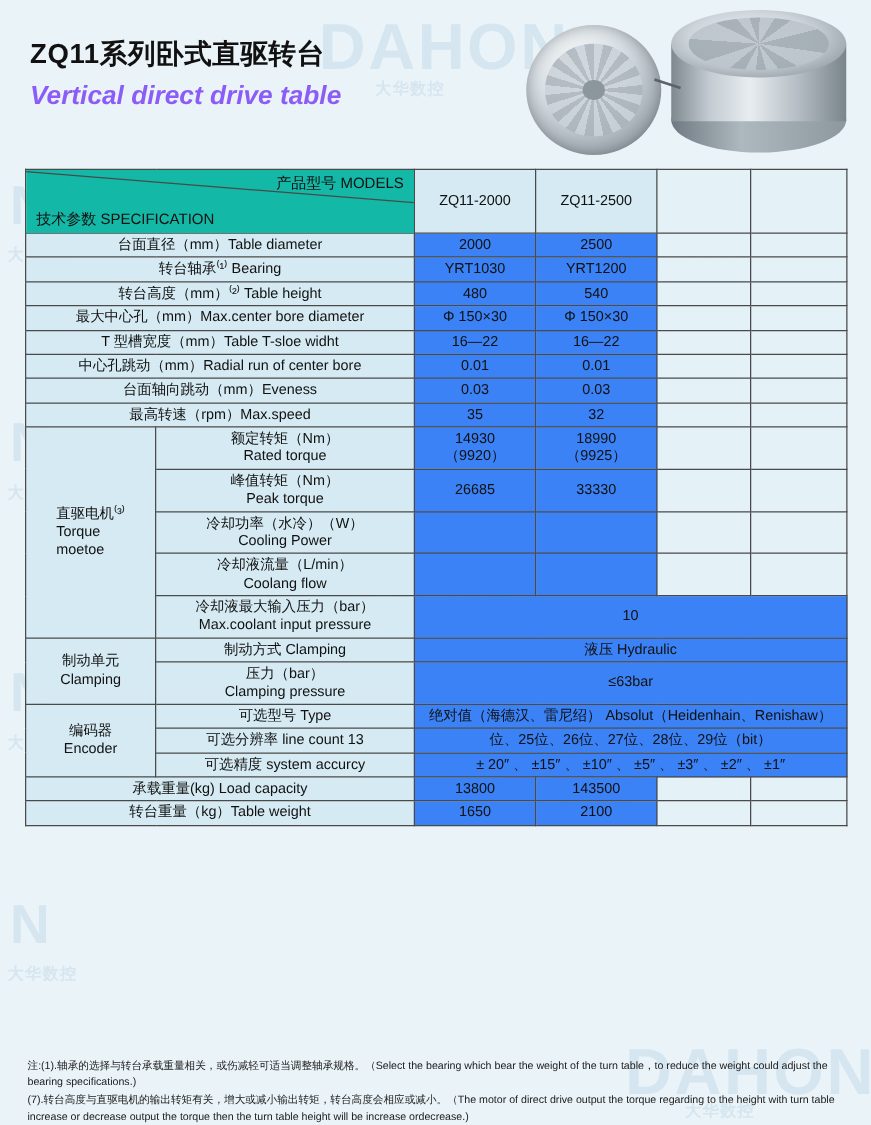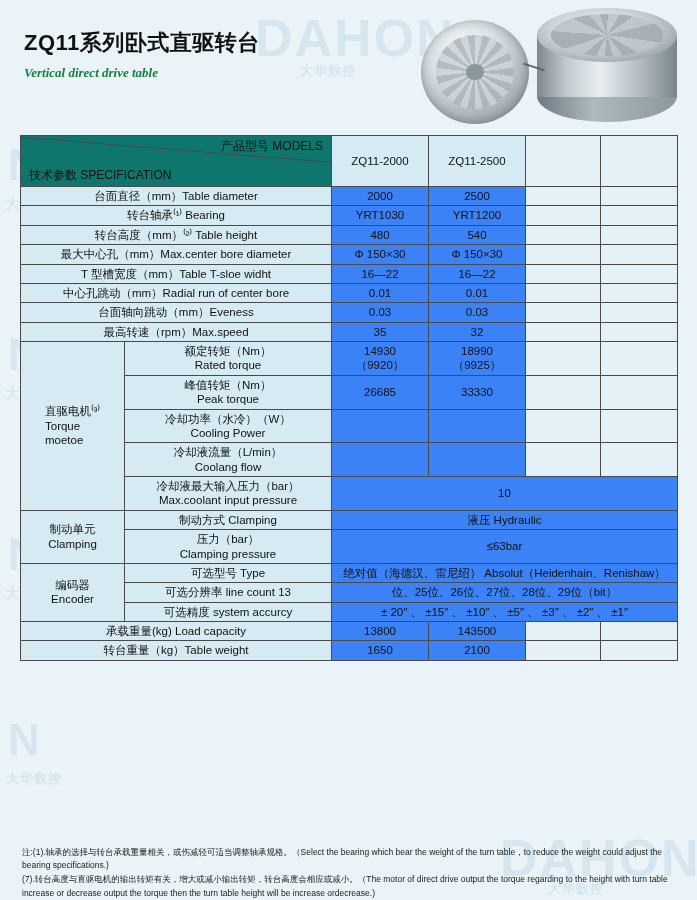--- a/index.html
+++ b/index.html
@@ -47,26 +47,26 @@
     top: 28px;
     z-index: 3;
   }
   .title-cn {
     font-size: 22px;
     font-weight: bold;
     letter-spacing: .5px;
     color: #111;
   }
   .title-en {
-    font-size: 13px;
+    font-size: 21px;
     font-weight: bold;
     font-style: italic;
     margin-top: 7px;
-    color: #15803d;
-    font-family: Liberation Serif, serif;
+    color: #8b5cf6;
+    font-family: Liberation Sans, sans-serif;
   }
   
   .photos {
     position: absolute;
     right: 8px;
     top: 0px;
     width: 270px;
     height: 128px;
     z-index: 2;
   }
@@ -186,21 +186,21 @@
   }
   td.val {
     background: #3b82f6;
   }
   td.blank {
     background: #e4f1f7;
   }
   .hdr-cell {
     position: relative;
     height: 50px;
-    background: #0f766e;
+    background: #14b8a6;
     padding: 0 !important;
   }
   .hdr-cell .diag {
     position: absolute;
     inset: 0;
     overflow: hidden;
   }
   .hdr-cell .diag::after {
     content: "";
     position: absolute;

